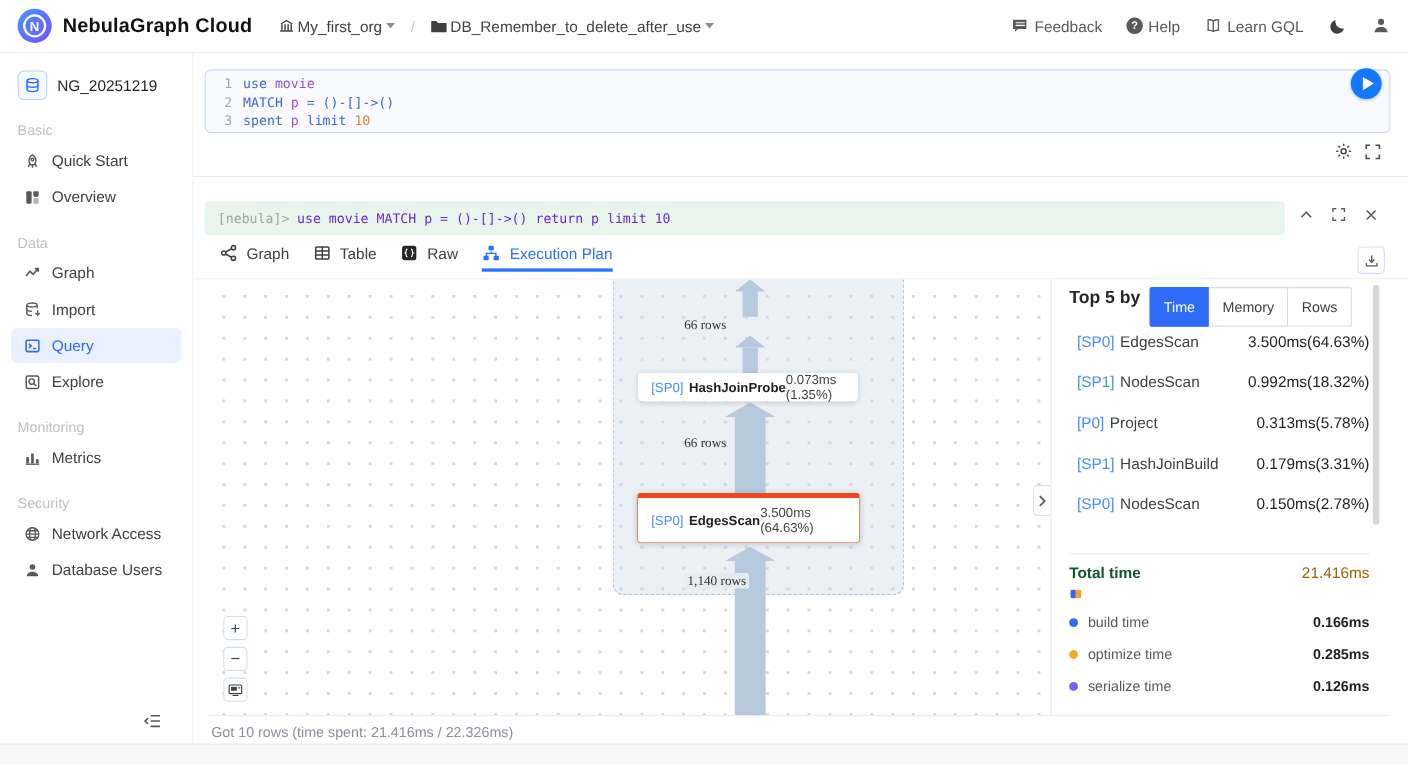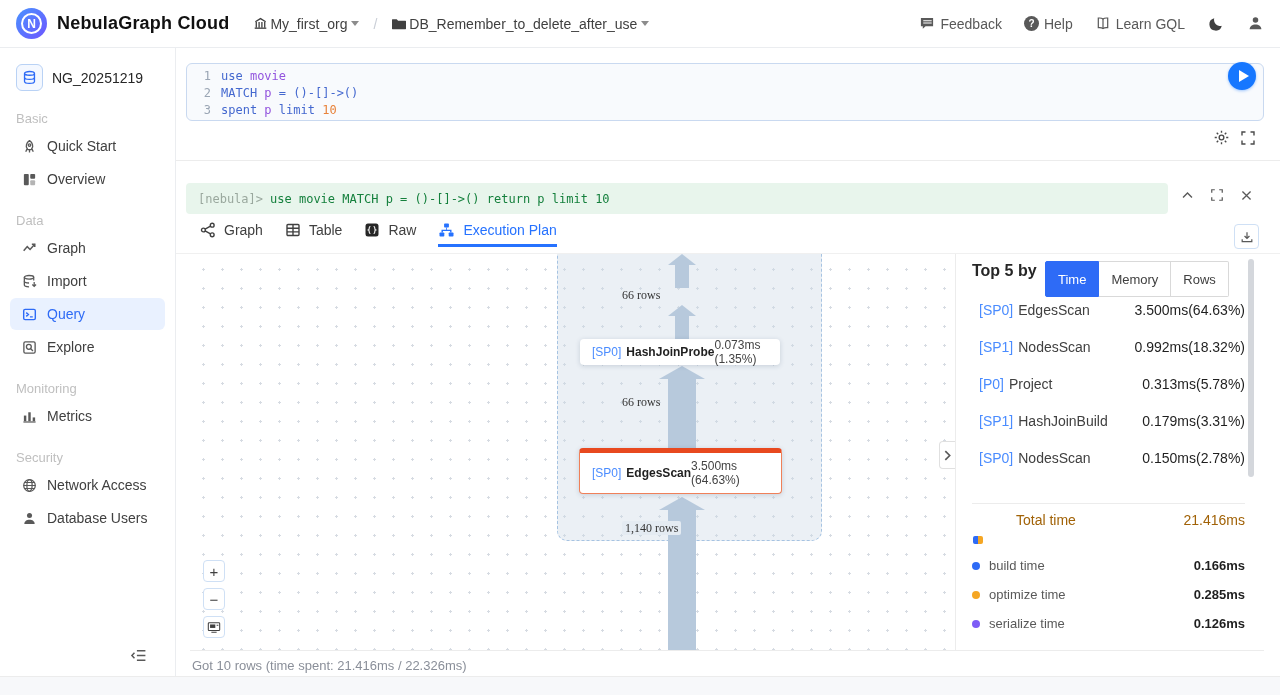--- a/index.html
+++ b/index.html
@@ -54,21 +54,21 @@
   .play-tri { width:0; height:0; border-top:6px solid transparent; border-bottom:6px solid transparent; border-left:10px solid #fff; margin-left:3px; }
 
   .editor-tools { position:absolute; right:24px; top:81px; display:flex; gap:10px; color:#4a4a4a; }
   .editor-tools .ic { cursor:pointer; }
 
   .main-divider { position:absolute; left:0; top:112px; width:1104px; border-top:1px solid #ececec; }
 
   .console-bar { position:absolute; left:10px; top:135px; width:982px; height:31px; background:#e8f5ec; border-radius:4px;
                  display:flex; align-items:center; padding:0 12px; font-family:"DejaVu Sans Mono",monospace; font-size:12px; }
   .console-prompt { color:#9aa89e; margin-right:7px; }
-  .console-cmd { color:#15803d; }
+  .console-cmd { color:#6d28d9; }
   .console-tools { position:absolute; top:140px; left:1005px; display:flex; gap:16px; color:#595959; }
   .console-tools .ic { cursor:pointer; }
 
   .tabs-row { position:absolute; left:24px; top:174px; height:31px; display:flex; align-items:flex-start; }
   .tab { display:flex; align-items:center; gap:8px; font-size:14px; color:#404040; cursor:pointer; padding-bottom:9px; }
   .tab + .tab { margin-left:22px; }
   .tab.active { color:#2672ff; border-bottom:3px solid #2672ff; padding-bottom:6px; }
   .download-btn { position:absolute; left:1058px; top:176px; width:25px; height:25px; border:1px solid #cfe0f5; border-radius:4px;
                   display:flex; align-items:center; justify-content:center; color:#595959; cursor:pointer; }
 
@@ -107,21 +107,21 @@
   .seg-btn:first-child { border-left:1px solid #2e6bf6; border-radius:2px 0 0 2px; }
   .seg-btn:last-child { border-radius:0 2px 2px 0; }
   .seg-btn.active { background:#2e6bf6; border-color:#2e6bf6; color:#fff; }
   .rp-rows { position:absolute; left:23px; top:46px; width:266px; }
   .rp-row { display:flex; align-items:center; height:20px; margin-bottom:17px; font-size:14px; }
   .rp-row .tag { color:#4a8cff; margin-right:5px; }
   .rp-row .rname { color:#404040; }
   .rp-row .rval { margin-left:auto; color:#1f1f1f; }
   .rp-divider { position:absolute; left:16px; top:249px; width:273px; border-top:1px solid #ececec; }
   .rp-total { position:absolute; left:16px; top:258px; width:273px; display:flex; font-size:14px; }
-  .rp-total .tl { font-weight:normal; color:#a16207;margin-left:44px; }
+  .rp-total .tl { font-weight:bold; color:#14532d; }
   .rp-total .tv { margin-left:auto; color:#a16207; }
   .mini-bar { position:absolute; left:17px; top:282px; width:10px; height:8px; border-radius:2px; overflow:hidden; display:flex; }
   .mini-bar .m1 { width:5px; background:#2e6bf6; }
   .mini-bar .m2 { width:5px; background:#f5a623; }
   .legend-row { position:absolute; left:16px; width:273px; display:flex; align-items:center; font-size:13px; color:#595959; }
   .dot { width:8px; height:8px; border-radius:50%; margin-right:9px; }
   .dot-build { background:#2e6bf6; } .dot-opt { background:#f5a623; } .dot-ser { background:#7d5cf6; }
   .legend-row .lv { margin-left:auto; color:#1f1f1f; font-weight:bold; font-size:13px; }
   .rp-scroll { position:absolute; left:292px; top:5px; width:6px; height:218px; background:#d4d7dc; border-radius:3px; }
 

